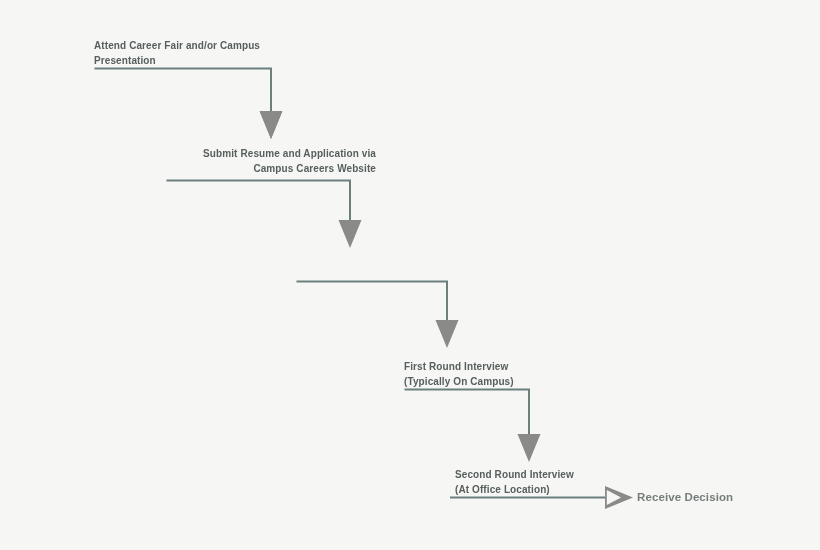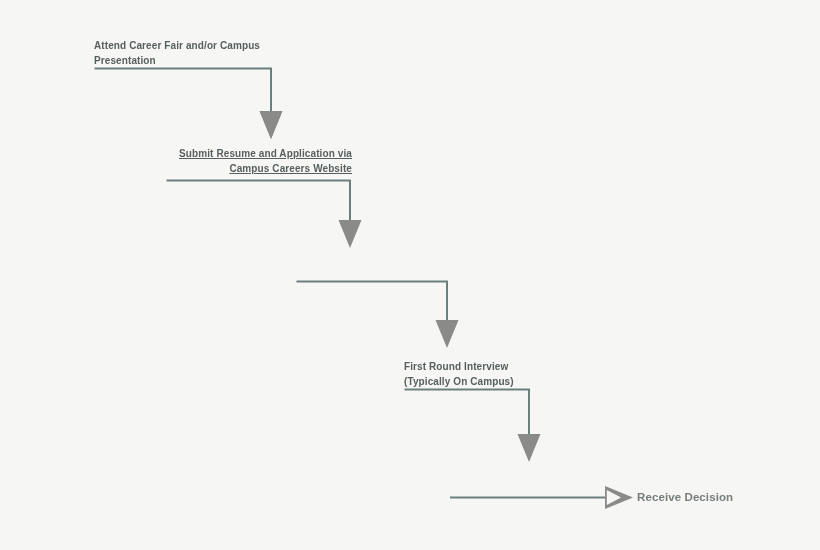--- a/index.html
+++ b/index.html
@@ -78,23 +78,25 @@
 
     <g>
       <path d="M 450 497.5 L 605 497.5" fill="none" stroke="#6b7f7c" stroke-width="2"></path>
       <path d="M 605 486 L 605 509 L 633 497.5 Z M 621 497.5 L 606.8 505 L 606.8 490 Z" fill="#8a8a88"></path>
     </g>
   </svg>
 
   <div class="node node-left" style="left:94px; top:38px; width:240px;">Attend Career Fair and/or Campus
 Presentation</div>
 
-  <div class="node node-right" style="left:152px; top:146px; width:200px;text-decoration:underline;">Submit Resume and Application via
+  <div class="node node-right" style="left:176px; top:146px; width:200px;">Submit Resume and Application via
 Campus Careers Website</div>
 
 
   <div class="node node-center" style="left:404px; top:359px; width:126px;">First Round Interview
 (Typically On Campus)</div>
 
+  <div class="node node-left" style="left:455px; top:467px; width:200px;">Second Round Interview
+(At Office Location)</div>
 
   <div class="terminal-label" style="left:637px; top:490px;">Receive Decision</div>
 
 </div>
 
 </body></html>

